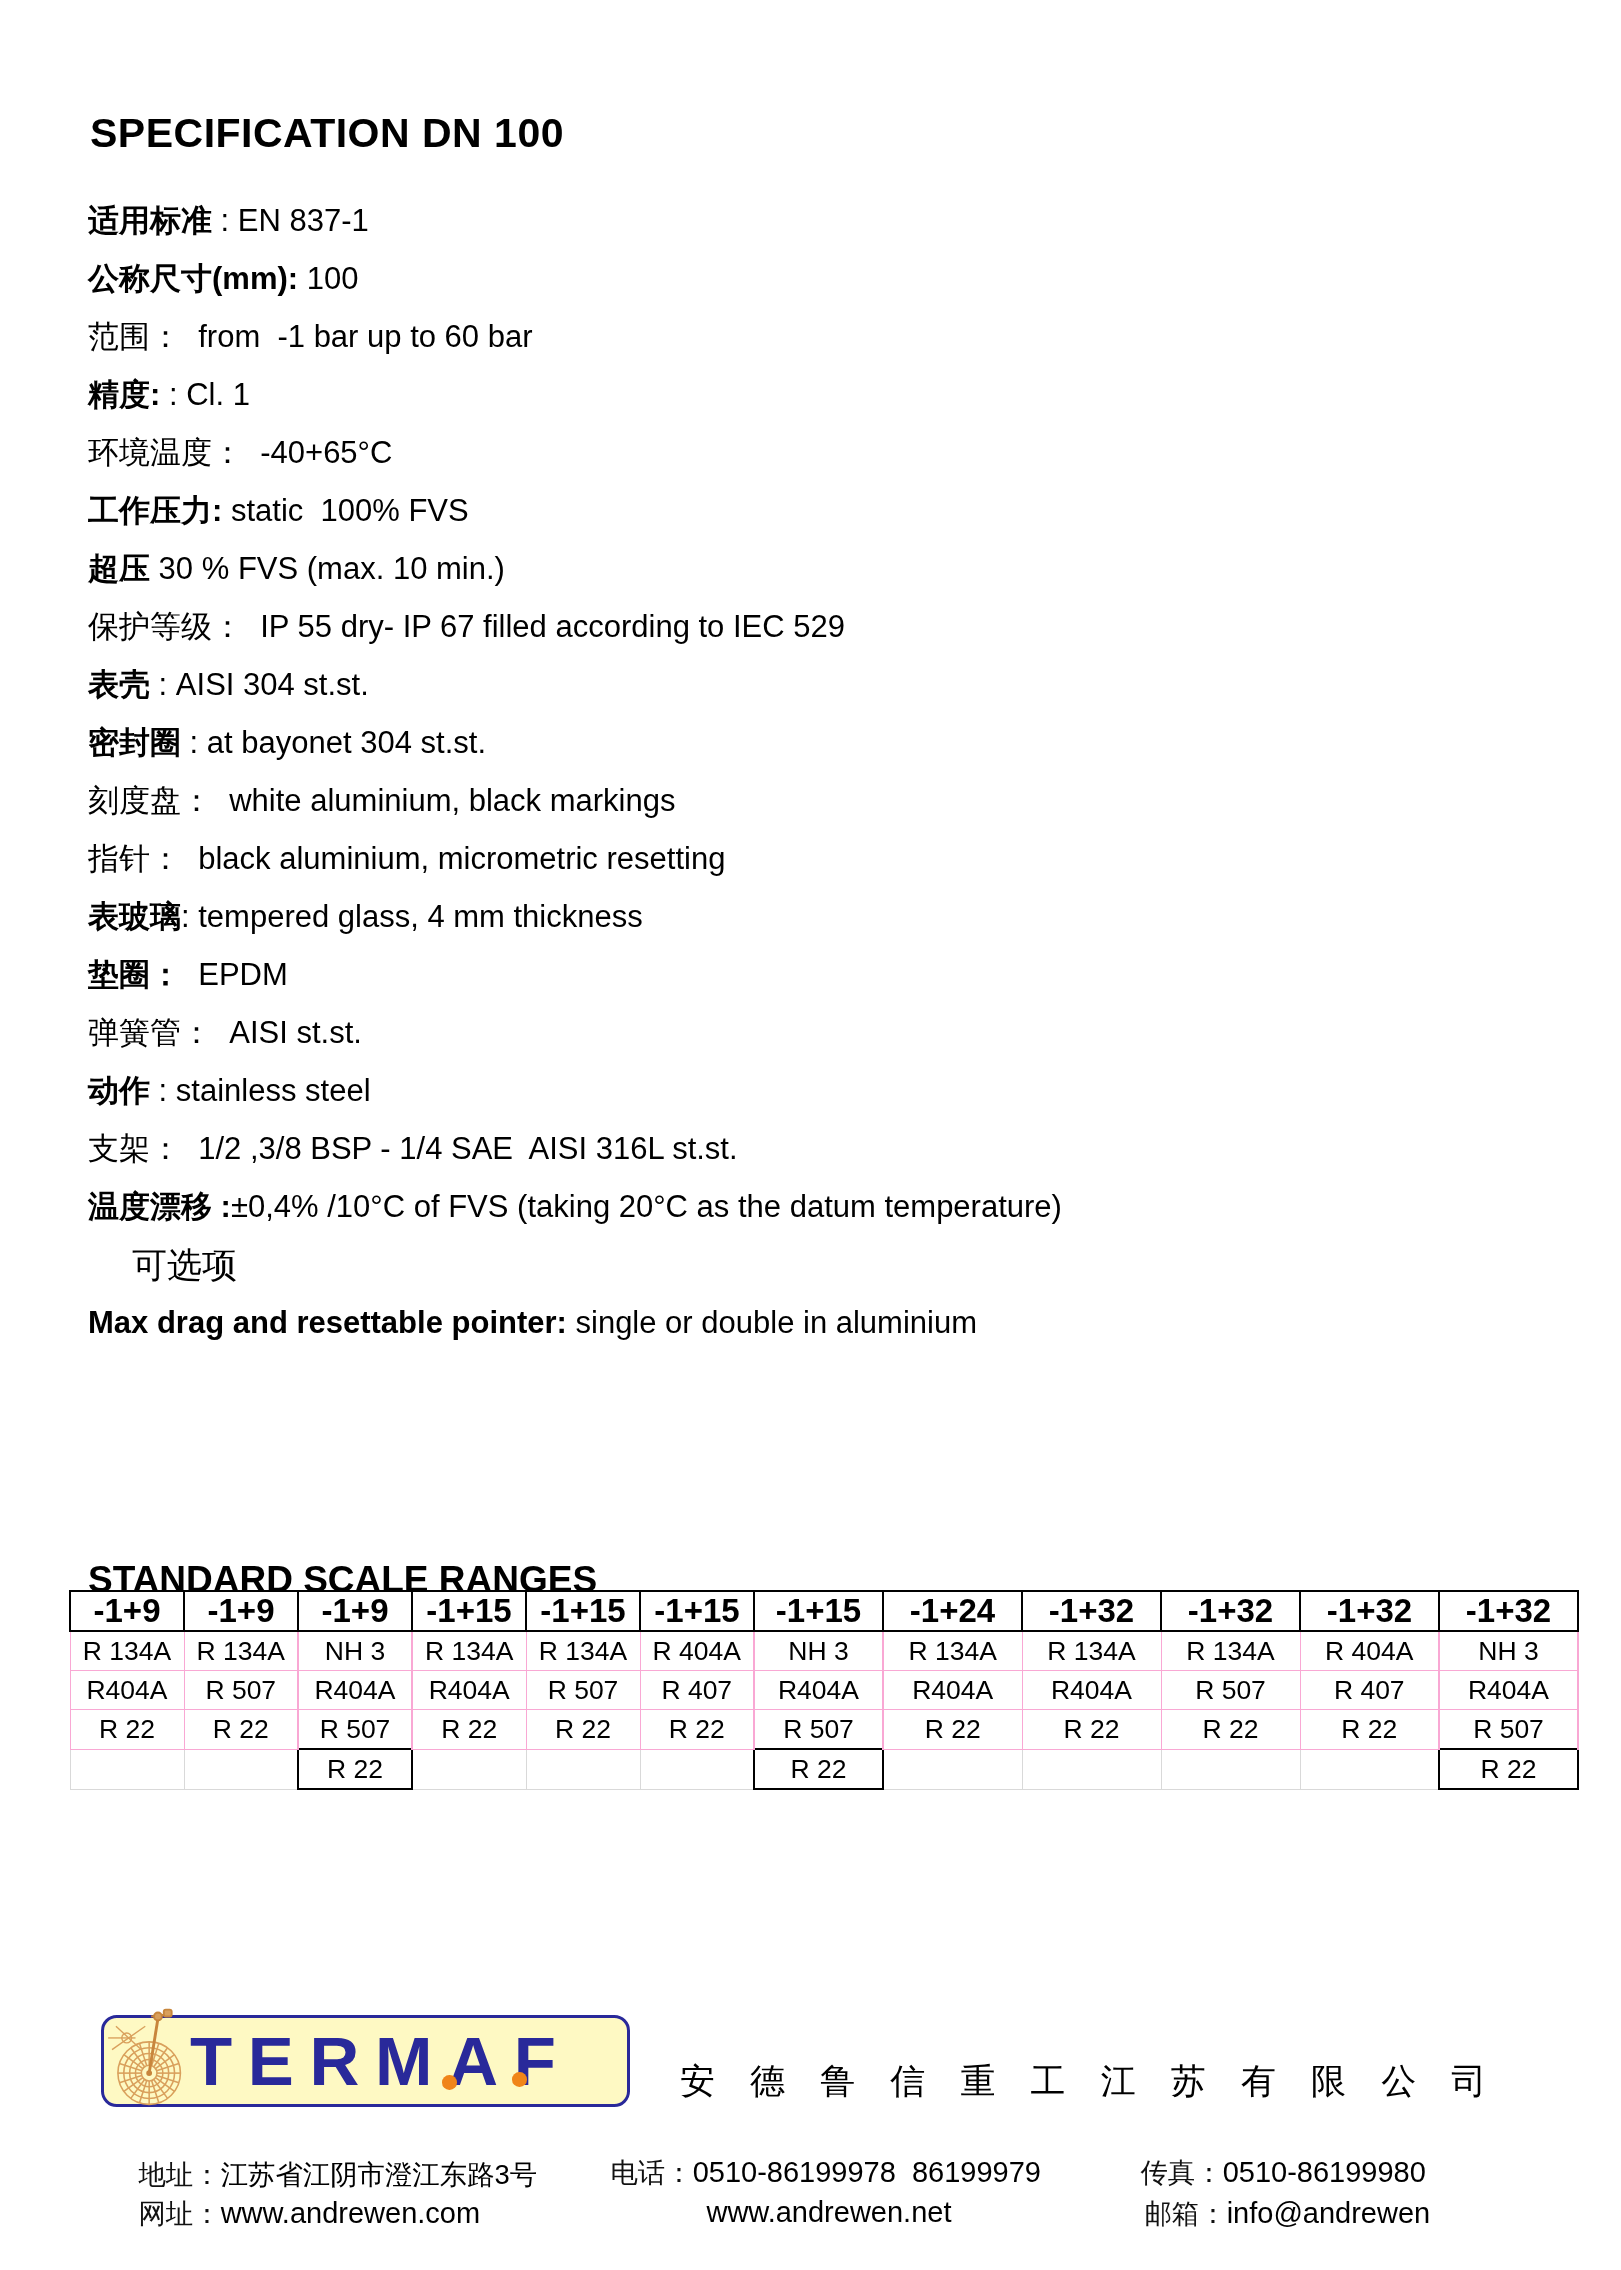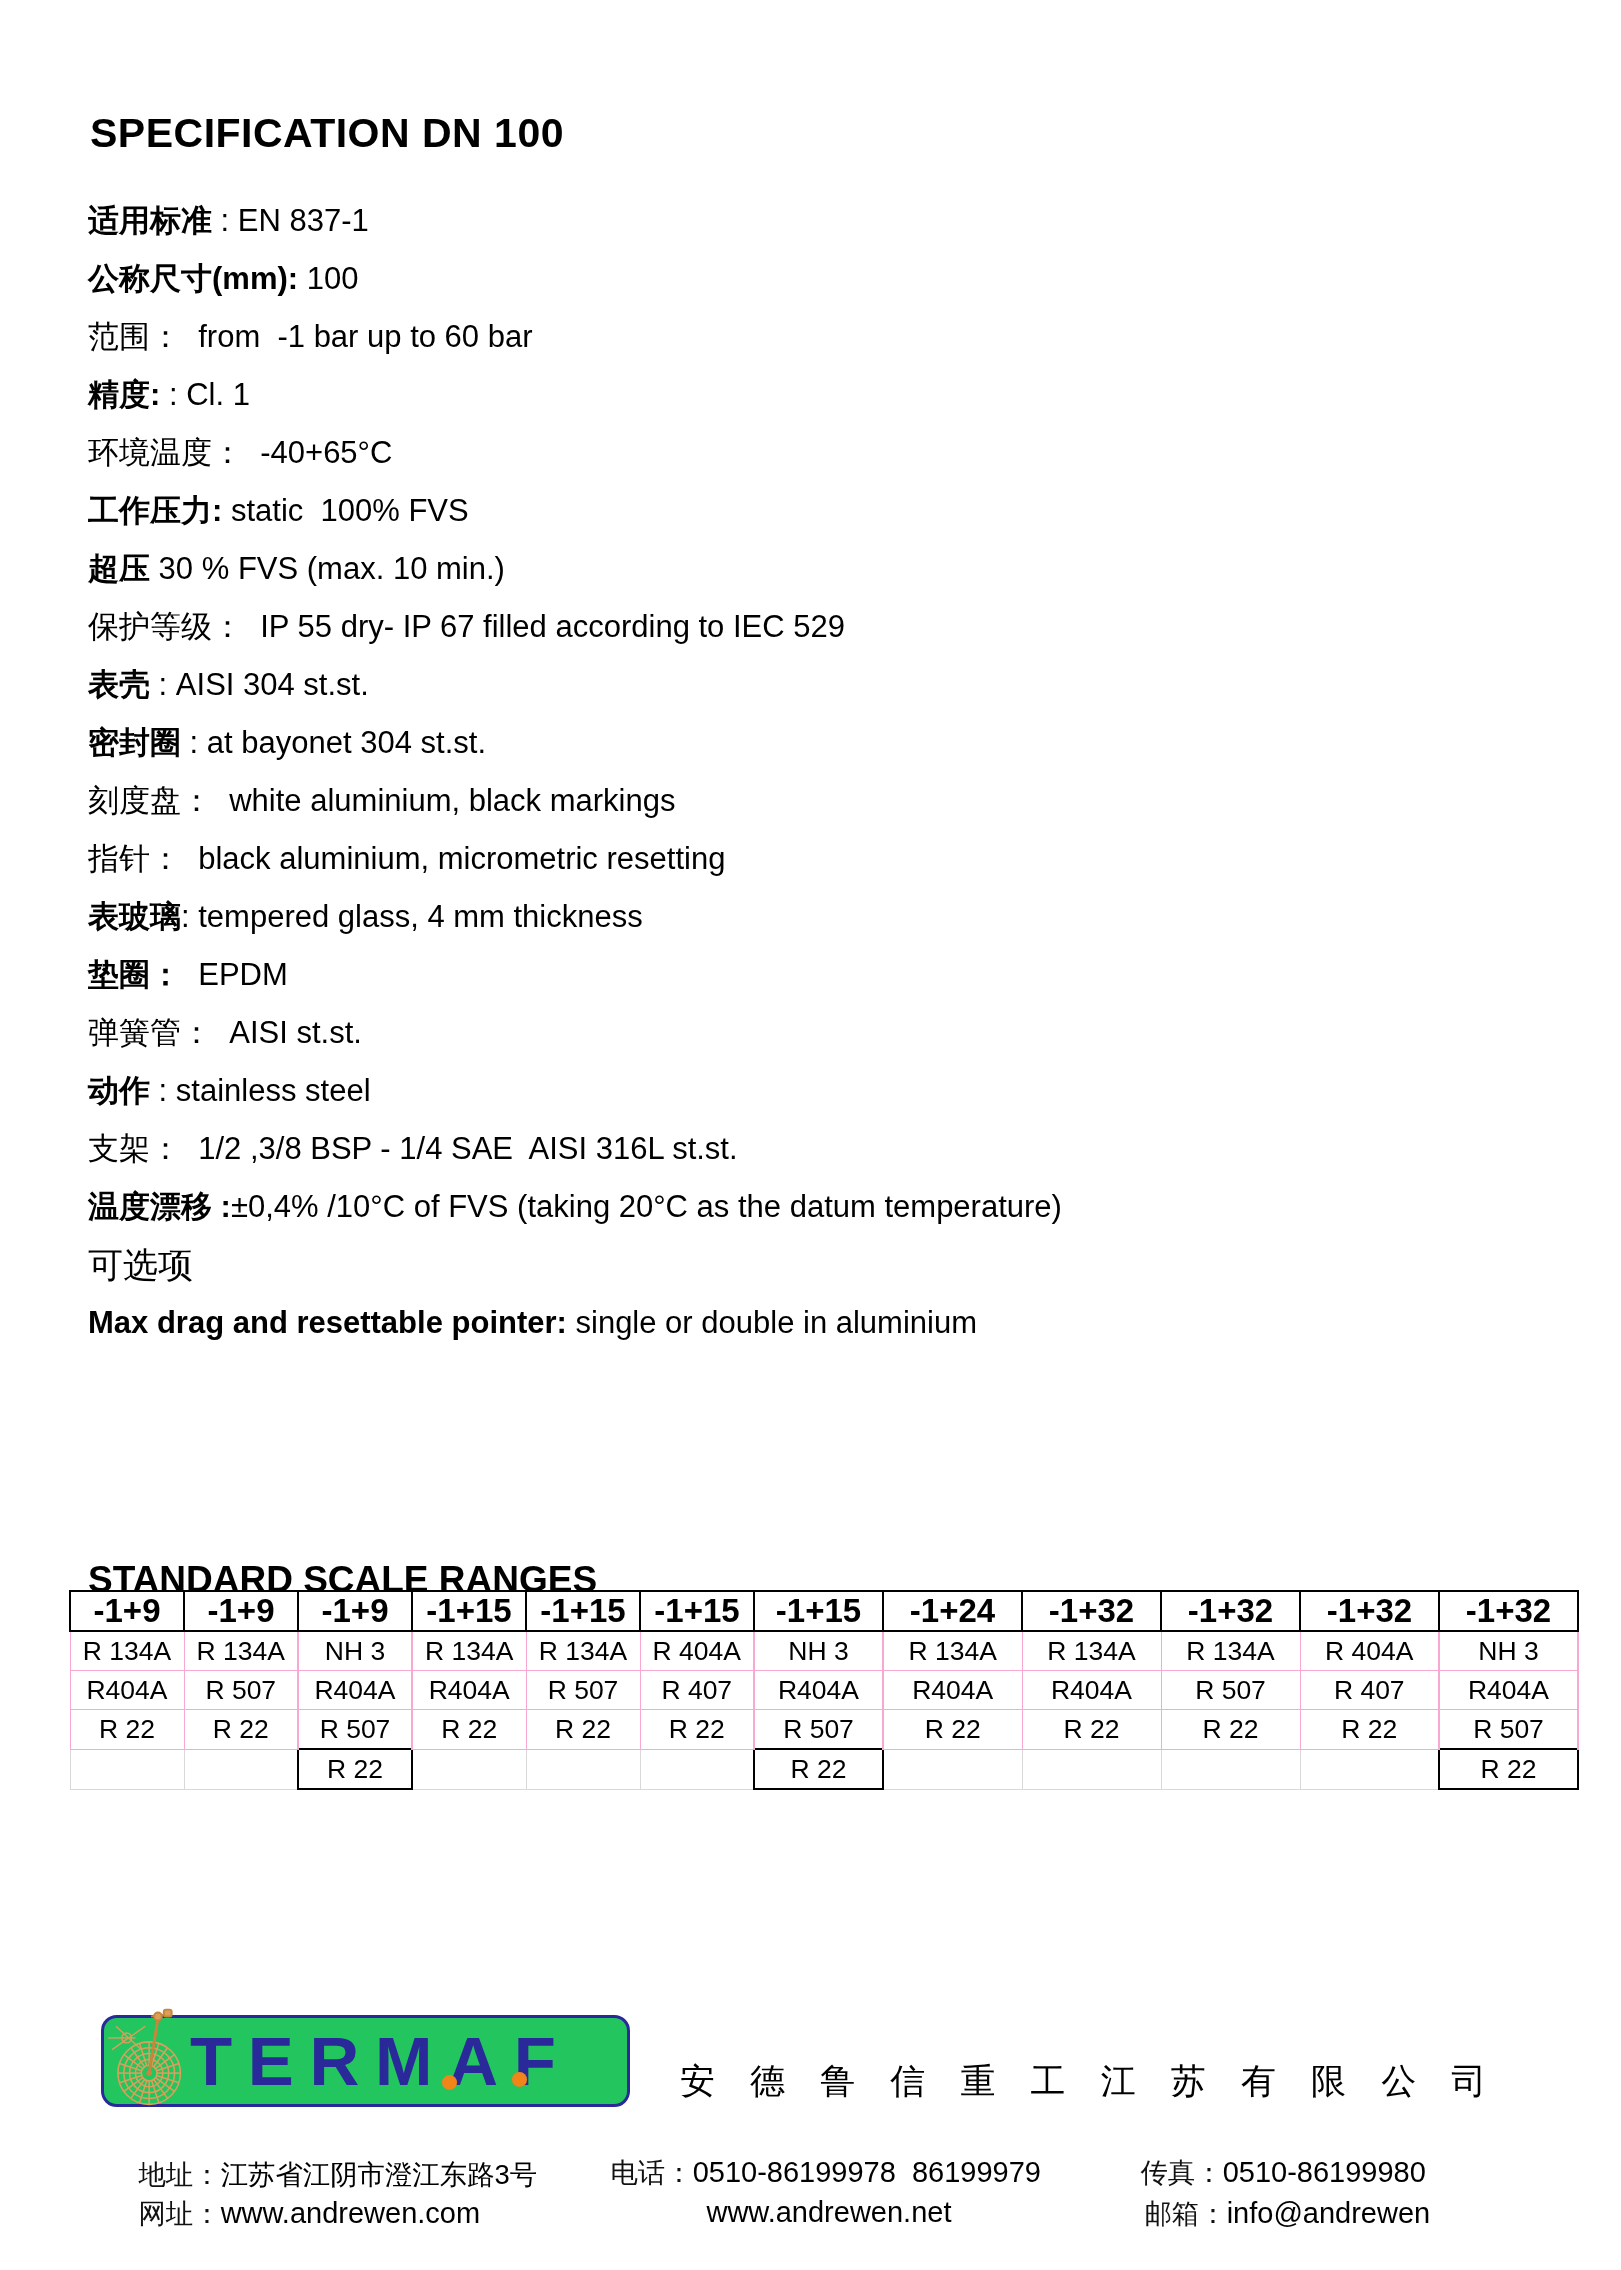--- a/index.html
+++ b/index.html
@@ -19,21 +19,21 @@
   }
   
   .spec-list { position:absolute; left:88px; top:192px; width:1431px; }
   .spec-line {
     height:58px; line-height:58px;
     font-size:31px; white-space:pre-wrap;
   }
   .spec-line .lbl-bold  { font-weight:700; }
   .spec-line .lbl-reg   { font-weight:400; }
   .spec-line .val       { font-weight:400; }
-  .spec-line.sub-heading { font-size:35px; font-weight:400; }
+  .spec-line.sub-heading { font-size:35px; font-weight:400;margin-left:44px; }
   
   .scale-heading {
     position:absolute; left:88px; top:1541px;
     font-size:37px; font-weight:700;margin-top:18px;
   }
   .scale-table {
     position:absolute; left:69px; top:1590px;
     border-collapse:collapse; table-layout:fixed;
   }
   .scale-table td {
@@ -49,21 +49,21 @@
   .scale-table td.grp { border-left-width:2px; border-right-width:2px; }
   .scale-table tbody tr.last td.empty {
     border:1px solid #d9d9d9; border-top:1px solid #000;
   }
   .scale-table tbody tr.last td.filled { border:2px solid #000; }
   
   .logo-box {
     position:absolute; left:101px; top:2015px;
     width:529px; height:92px;
     border:3.9px solid #29299a; border-radius:15.7px;
-    box-sizing:border-box; background:#22c55e;
+    box-sizing:border-box; background:#fef9c3;
   }
   .logo-text {
     position:absolute; left:86px; top:3.9px;
     font-size:69px; font-weight:800; color:#29299a;
     letter-spacing:15.7px; font-family:"Liberation Sans",sans-serif;
   }
   .logo-dot {
     position:absolute; width:14.7px; height:14.7px; border-radius:50%;
     background:#f08519;
   }

